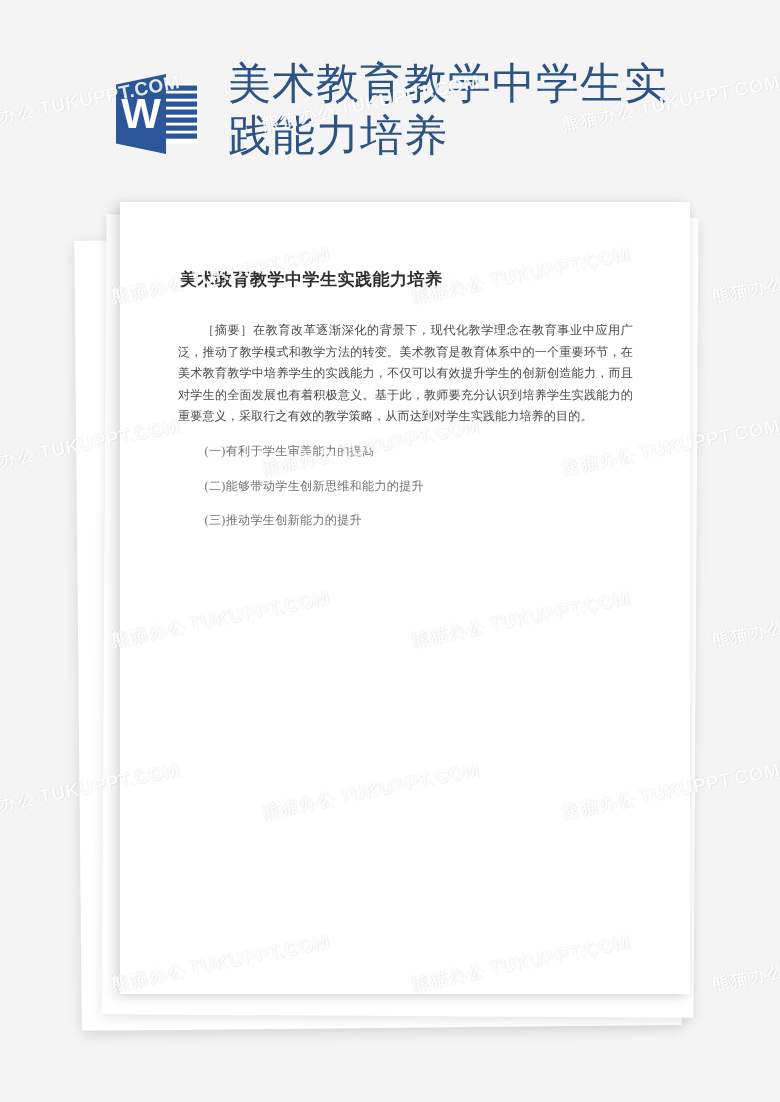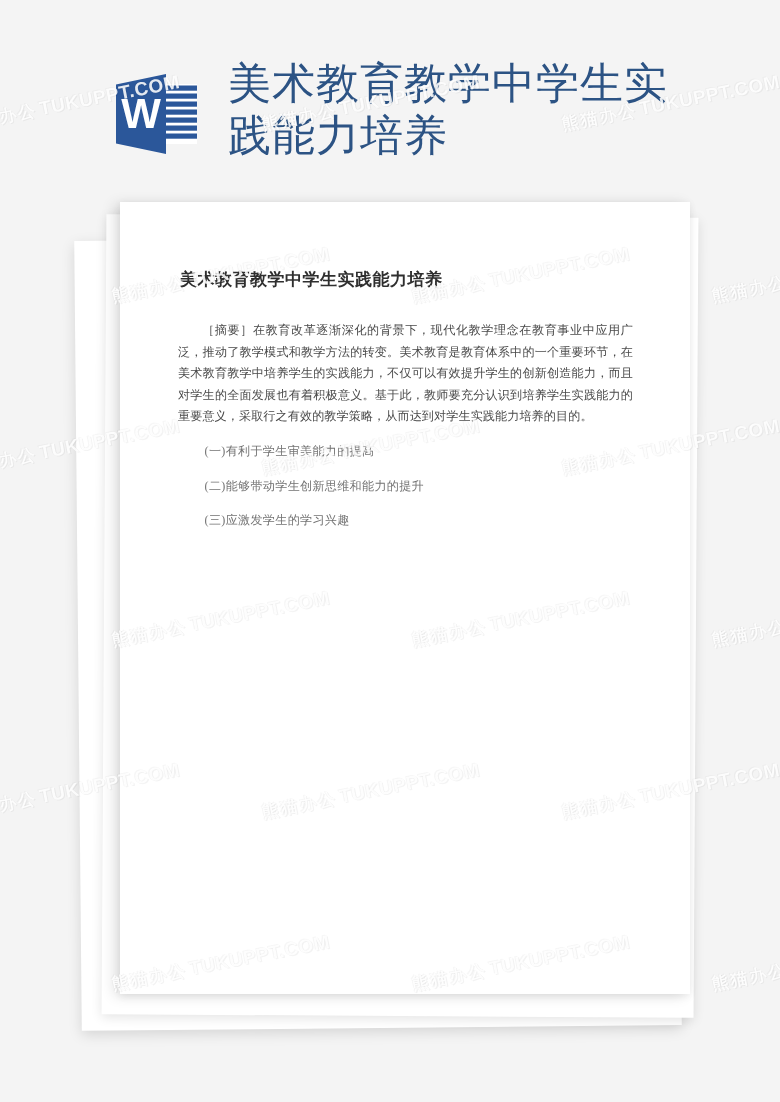--- a/index.html
+++ b/index.html
@@ -174,21 +174,21 @@
         <p class="p-indent">［摘要］在教育改革逐渐深化的背景下，现代化教学理念在教育事业中应用广泛，推动了教学模式和教学方法的转变。美术教育是教育体系中的一个重要环节，在美术教育教学中培养学生的实践能力，不仅可以有效提升学生的创新创造能力，而且对学生的全面发展也有着积极意义。基于此，教师要充分认识到培养学生实践能力的重要意义，采取行之有效的教学策略，从而达到对学生实践能力培养的目的。</p>
 
 
 
         <p class="heading-lv2">(一)有利于学生审美能力的提高</p>
 
 
         <p class="heading-lv2 gap-before">(二)能够带动学生创新思维和能力的提升</p>
 
 
-        <p class="heading-lv2 gap-before">(三)应激发学生的学习兴趣</p>
+        <p class="heading-lv2 gap-before">(三)推动学生创新能力的提升</p>
 
       </div>
     </div>
   </div>
 </div>
 
 <div class="header">
 
   <div class="word-icon">
     <svg viewBox="0 0 104 104" width="104" height="104" aria-hidden="true">

